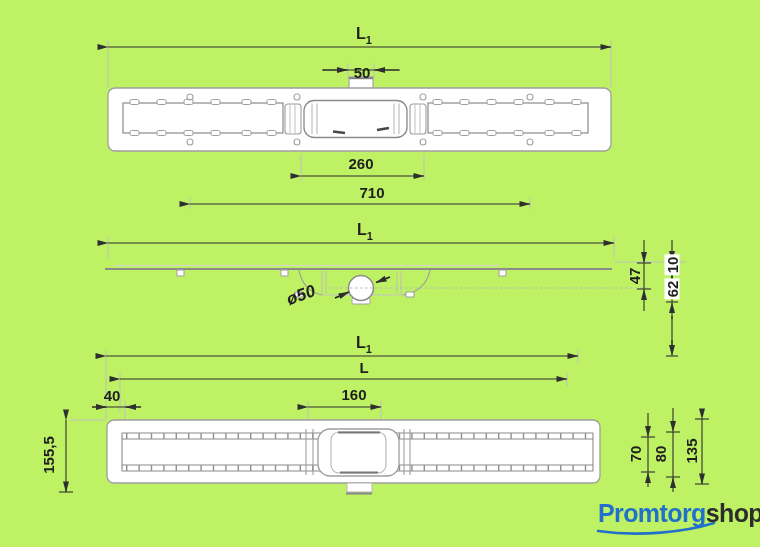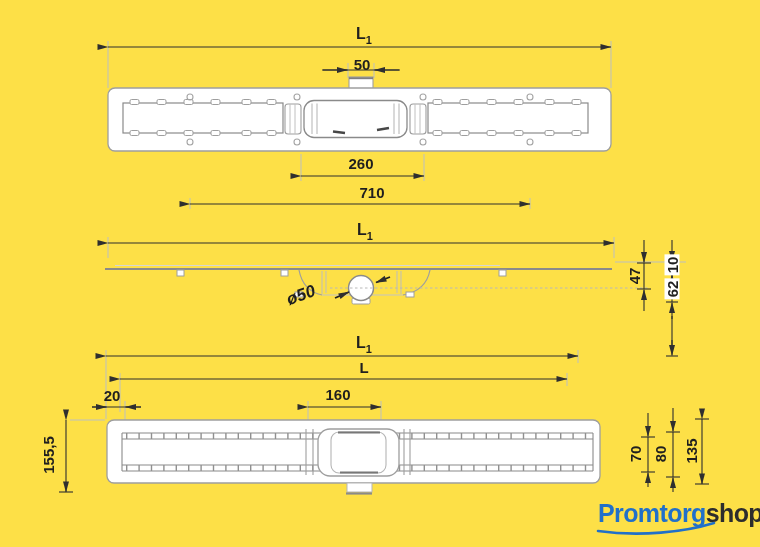--- a/index.html
+++ b/index.html
@@ -1,16 +1,16 @@
 <!DOCTYPE html>
 <html><head>
 <meta charset="utf-8">
 <style>
   html,body{margin:0;padding:0;background:#fff;}
-  #stage{position:relative;width:760px;height:547px;background:#fde047;overflow:hidden;
+  #stage{position:relative;width:760px;height:547px;background:#bef264;overflow:hidden;
          font-family:"Liberation Sans",sans-serif;}
   #draw{position:absolute;left:0;top:0;}
   .lbl{position:absolute;transform:translate(-50%,-50%);font-weight:bold;font-size:15px;
        color:#1f1f1f;white-space:nowrap;line-height:1;}
   .l1{font-size:16px;}
   .l1 sub{font-size:11px;position:relative;top:1px;}
   .rot{transform:translate(-50%,-50%) rotate(-90deg);}
   .onln{background:#fff;padding:0 2px;}
   .diam{transform:translate(-50%,-50%) rotate(-20deg);font-style:italic;font-size:17px;}
   .logo{position:absolute;left:598px;top:501px;font-weight:bold;font-size:25px;
@@ -246,34 +246,34 @@
     </g>
 
     <rect x="347" y="483" width="25" height="9" fill="#fff" stroke="#b5b5b5" stroke-width="1"></rect>
     <line x1="346" y1="493.5" x2="372" y2="493.5" stroke="#8a8a8a" stroke-width="2.2"></line>
   </g>
 
   <path d="M598,531 C640,537 685,532 714,523" fill="none" stroke="#2170c9" stroke-width="2.6" stroke-linecap="round"></path>
 </svg>
 
 <div class="lbl l1" style="left:364px;top:36px;"><span>L</span><sub>1</sub></div>
-<div class="lbl" style="left:362px;top:64px;">50</div>
+<div class="lbl" style="left:362px;top:72px;">50</div>
 <div class="lbl" style="left:361px;top:163px;">260</div>
 <div class="lbl" style="left:363px;top:192px;margin-left:9px;">710</div>
 
 <div class="lbl l1" style="left:365px;top:232px;"><span>L</span><sub>1</sub></div>
 <div class="lbl diam" style="left:301px;top:295px;">ø50</div>
 <div class="lbl rot" style="left:634px;top:276px;">47</div>
 <div class="lbl rot onln" style="left:672px;top:265px;">10</div>
 <div class="lbl rot onln" style="left:672px;top:289px;">62</div>
 
 <div class="lbl l1" style="left:364px;top:345px;"><span>L</span><sub>1</sub></div>
 <div class="lbl" style="left:364px;top:367px;">L</div>
-<div class="lbl" style="left:112px;top:395px;">20</div>
-<div class="lbl" style="left:338px;top:394px;">160</div>
+<div class="lbl" style="left:112px;top:395px;">40</div>
+<div class="lbl" style="left:354px;top:394px;">160</div>
 <div class="lbl rot" style="left:48px;top:455px;">155,5</div>
 <div class="lbl rot" style="left:635px;top:454px;">70</div>
 <div class="lbl rot" style="left:660px;top:454px;">80</div>
 <div class="lbl rot" style="left:691px;top:451px;">135</div>
 
 <div class="logo">
   <span class="p1">Promtorg</span><span class="p2">shop</span>
 </div>
 
 </div>

